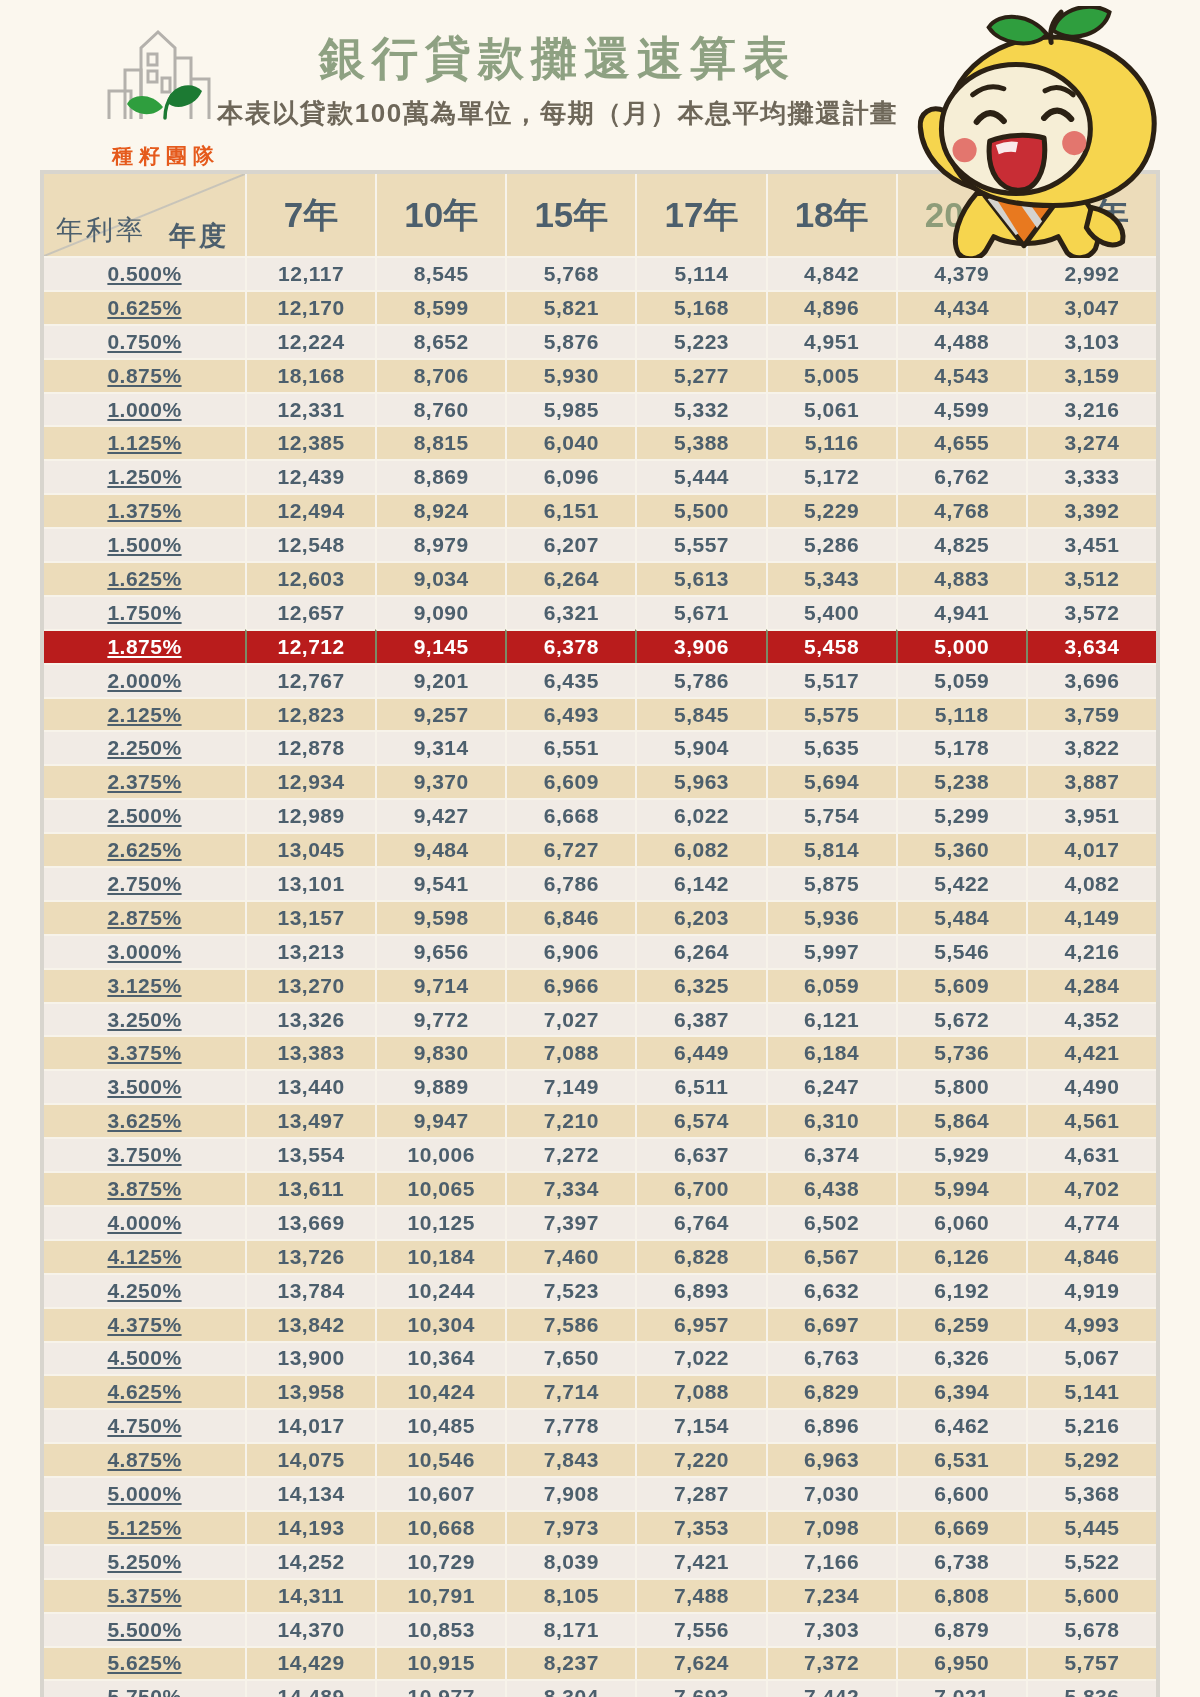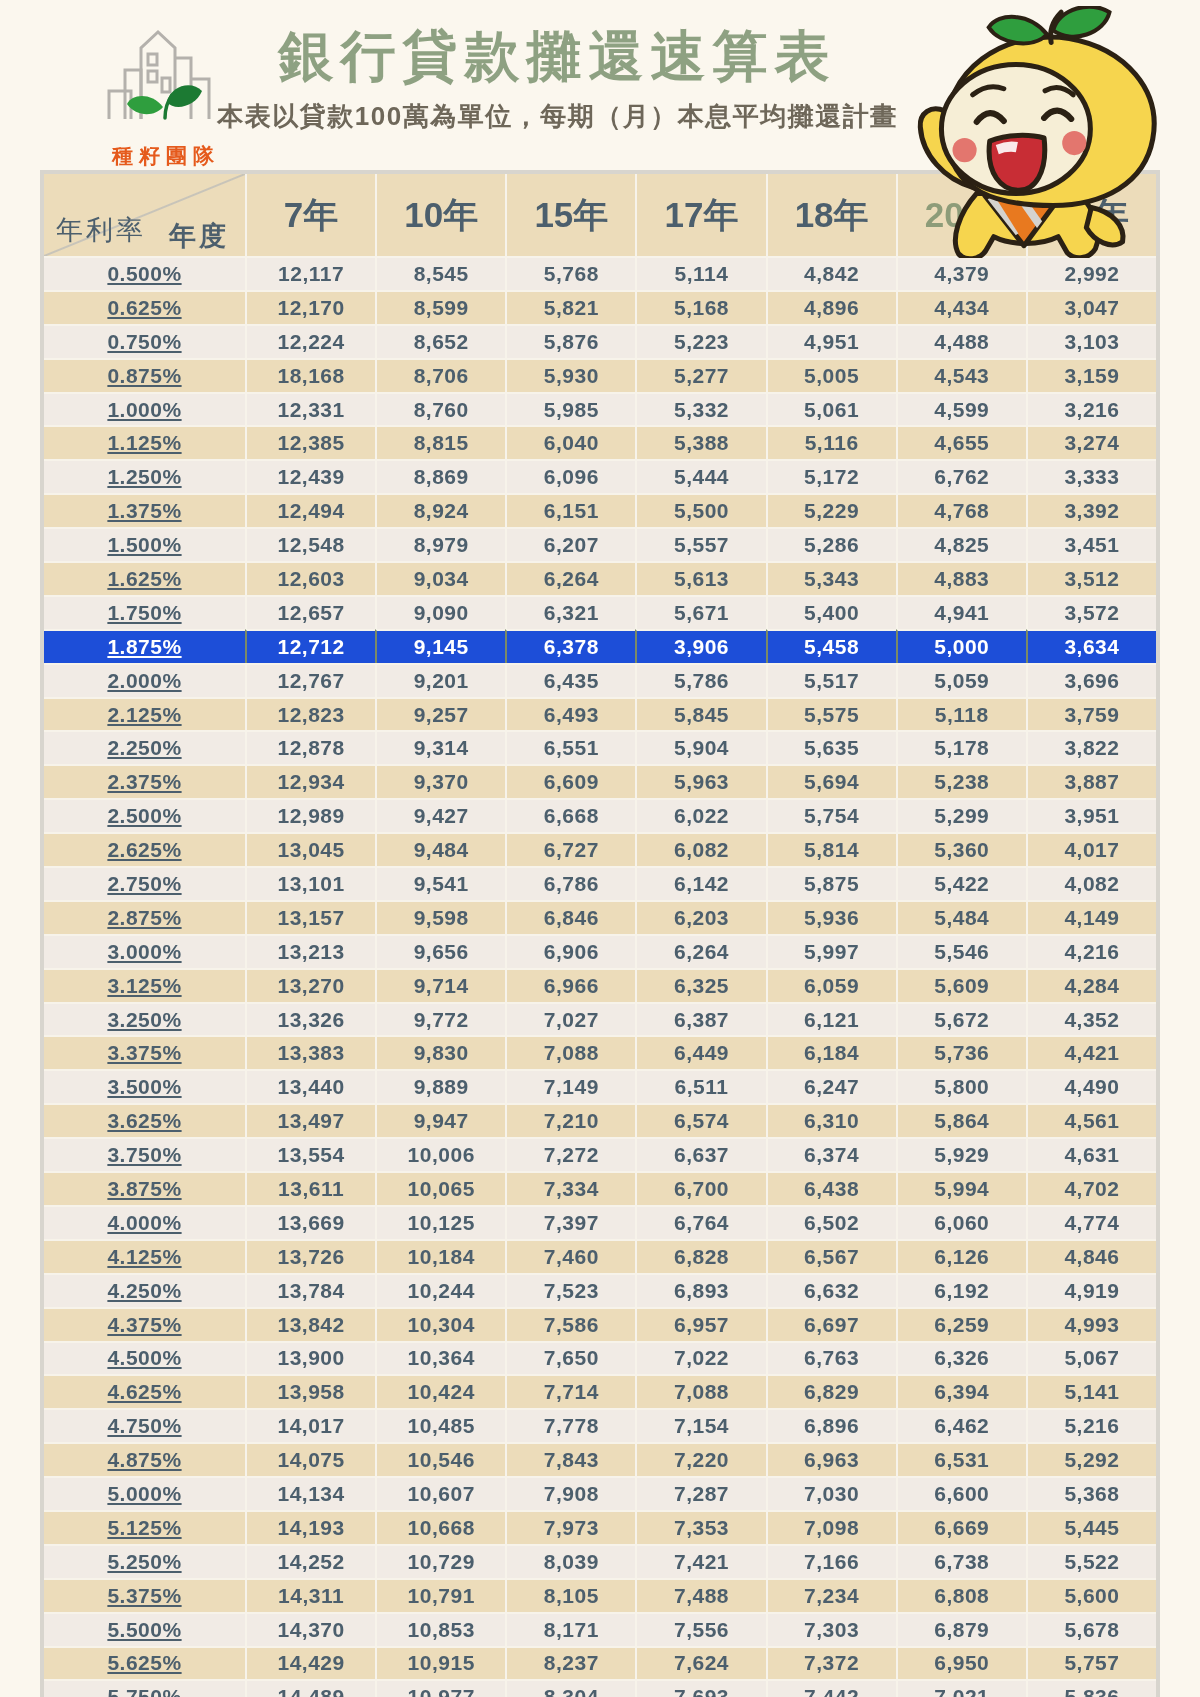--- a/index.html
+++ b/index.html
@@ -20,22 +20,22 @@
     margin-top:14px;white-space:nowrap;
   }
   .logo-en{
     color:#0f7b3a;font-size:14px;font-weight:bold;letter-spacing:4.5px;
     margin-top:3px;white-space:nowrap;text-align:center;
   }
   .titles{
     position:absolute;left:205px;top:22px;width:705px;text-align:center;
   }
   .main-title{
-    margin:0;
-    font-size:55px;font-weight:bold;color:#8ea182;
+    margin:8px;
+    font-size:46px;font-weight:bold;color:#8ea182;
     letter-spacing:7px;line-height:1.25;white-space:nowrap;
   }
   .sub-title{
     margin:8px 0 0 0;
     font-size:26px;font-weight:bold;color:#6e6759;
     letter-spacing:1.5px;white-space:nowrap;
   }
   .mascot{
     position:absolute;left:872px;top:6px;width:322px;height:252px;
     z-index:6;
@@ -86,21 +86,21 @@
     font-size:21px;font-weight:bold;
     color:#4c5f6d;
     letter-spacing:0.5px;
     border-top:2px solid #f7f3ea;
   }
   tbody td + td{border-left:2px solid #f7f3ea;}
   tbody td.rate{font-size:21px;text-decoration:underline;}
   tbody tr:nth-child(odd) td{background:#f1ebe5;}
   tbody tr:nth-child(even) td{background:#ecdcba;}
   tbody tr.hl td{
-    background:#1d4ed8;
+    background:#b91c1c;
     color:#ffffff;
   }
   tbody tr.hl td + td{border-left-color:#7b8a66;}
 </style>
 </head>
 <body>
 
 <div class="page">
 
   <div class="logo">

